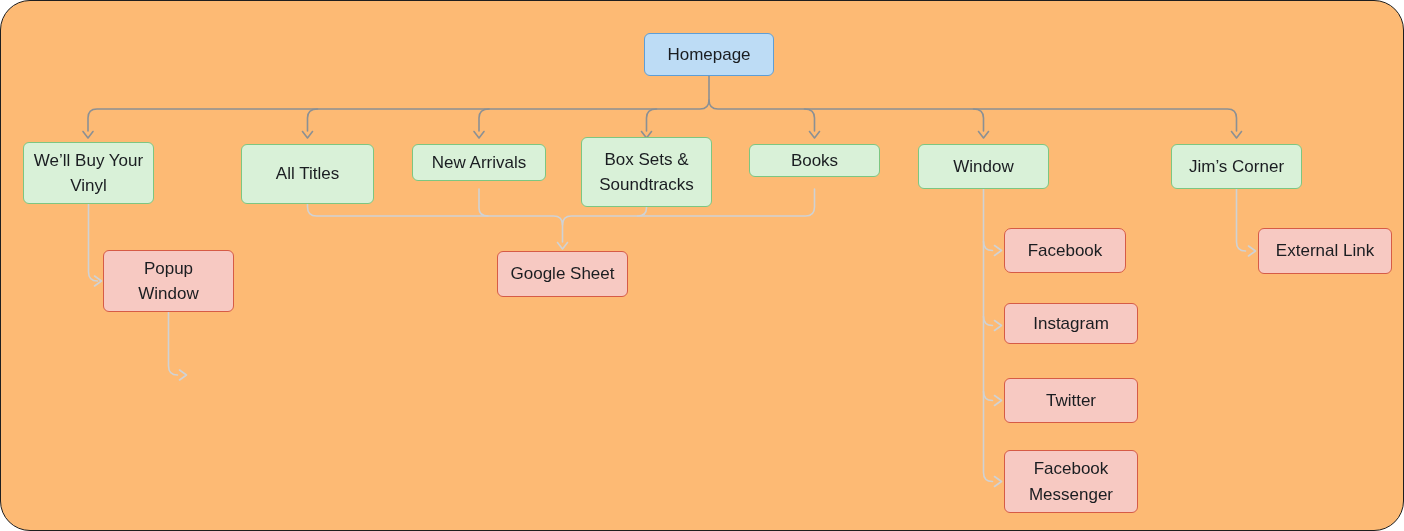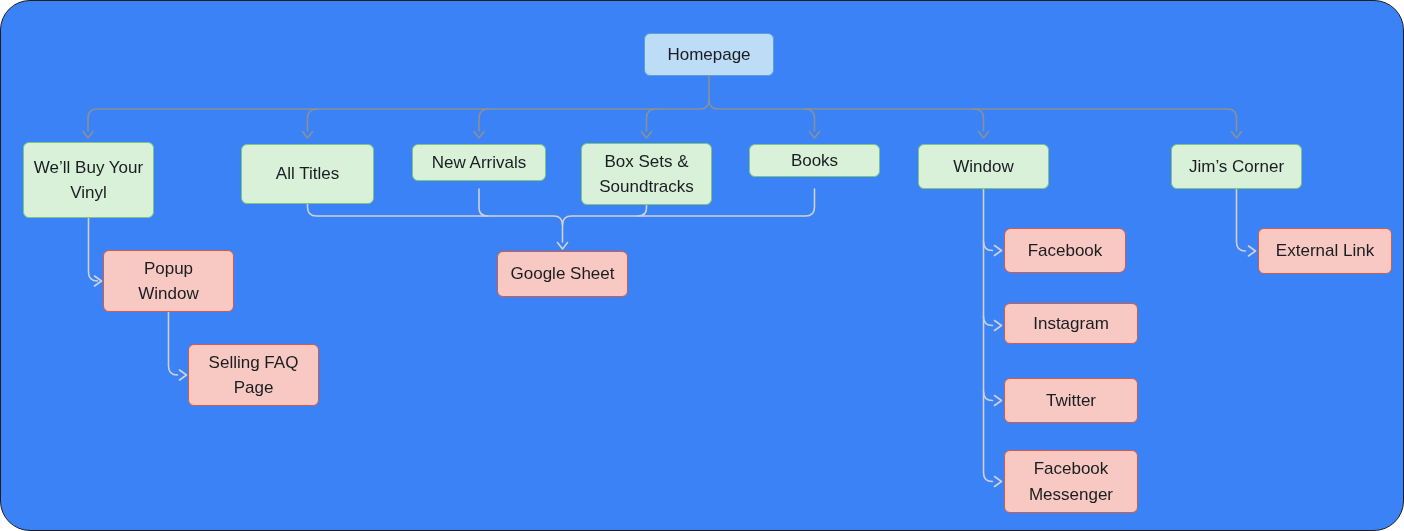--- a/index.html
+++ b/index.html
@@ -1,21 +1,21 @@
 <!DOCTYPE html>
 <html style="--c-homepage-fill: #bddcf5; --c-homepage-border: #5e9ed6; --c-section-fill: #d9f1d8; --c-section-border: #7dc681; --c-leaf-fill: #f7c9c2; --c-leaf-border: #d65b46; --c-connector-dark: #8b9094; --c-connector-light: #cfd2d5;"><head>
 <meta charset="utf-8">
 <style>
   html, body { margin: 0; padding: 0; background: #ffffff; }
   .canvas {
     position: relative;
     width: 1404px;
     height: 531px;
     box-sizing: border-box;
-    background: #3b82f6;
+    background: #fdba74;
     border: 1.5px solid #1e1e1e;
     border-radius: 30px;
     overflow: hidden;
     font-family: "Liberation Sans", sans-serif;
   }
   svg.edges {
     position: absolute;
     left: 0; top: 0;
     width: 1404px; height: 531px;
     pointer-events: none;
@@ -48,24 +48,24 @@
     color: #1a1d21;
     cursor: default;
   }
   .node.blue  { background: var(--c-homepage-fill, #bddcf5); border-color: var(--c-homepage-border, #5e9ed6); }
   .node.green { background: var(--c-section-fill, #d9f1d8);  border-color: var(--c-section-border, #7dc681); }
   .node.red   { background: var(--c-leaf-fill, #f7c9c2);     border-color: var(--c-leaf-border, #d65b46); }
   .node .lbl { display: inline-block; }
 
   
   #n-homepage     { left: 643px;  top: 32px;  width: 130px; height: 43px; }
-  #n-vinyl        { left: 22px;   top: 141px; width: 131px; height: 76px; }
+  #n-vinyl        { left: 22px;   top: 141px; width: 131px; height: 62px; }
   #n-all-titles   { left: 240px;  top: 143px; width: 133px; height: 60px; }
   #n-new-arrivals { left: 411px;  top: 143px; width: 134px; height: 37px; }
-  #n-box-sets     { left: 580px;  top: 142px; width: 131px; height: 62px; text-align: center; }
+  #n-box-sets     { left: 580px;  top: 136px; width: 131px; height: 70px; text-align: center; }
   #n-books        { left: 748px;  top: 143px; width: 131px; height: 33px; }
   #n-contact      { left: 917px;  top: 143px; width: 131px; height: 45px; }
   #n-jims         { left: 1170px; top: 143px; width: 131px; height: 45px; }
   #n-popup        { left: 102px;  top: 249px; width: 131px; height: 62px; }
   #n-faq          { left: 187px;  top: 343px; width: 131px; height: 62px; }
   #n-gsheet       { left: 496px;  top: 250px; width: 131px; height: 46px; }
   #n-facebook     { left: 1003px; top: 227px; width: 122px; height: 45px; border-radius: 7px; }
   #n-instagram    { left: 1003px; top: 302px; width: 134px; height: 41px; }
   #n-twitter      { left: 1003px; top: 377px; width: 134px; height: 45px; }
   #n-fbm          { left: 1003px; top: 449px; width: 134px; height: 63px; }
@@ -151,23 +151,20 @@
   <div class="node green" id="n-contact">
       <span class="lbl">Window</span>
     </div>
   <div class="node green" id="n-jims">
       <span class="lbl">Jim’s Corner</span>
     </div>
 
   <div class="node red" id="n-popup">
       <span class="lbl">Popup Window</span>
     </div>
-  <div class="node red" id="n-faq">
-      <span class="lbl">Selling FAQ Page</span>
-    </div>
   <div class="node red" id="n-gsheet">
       <span class="lbl">Google Sheet</span>
     </div>
   <div class="node red" id="n-facebook">
       <span class="lbl">Facebook</span>
     </div>
   <div class="node red" id="n-instagram">
       <span class="lbl">Instagram</span>
     </div>
   <div class="node red" id="n-twitter">

